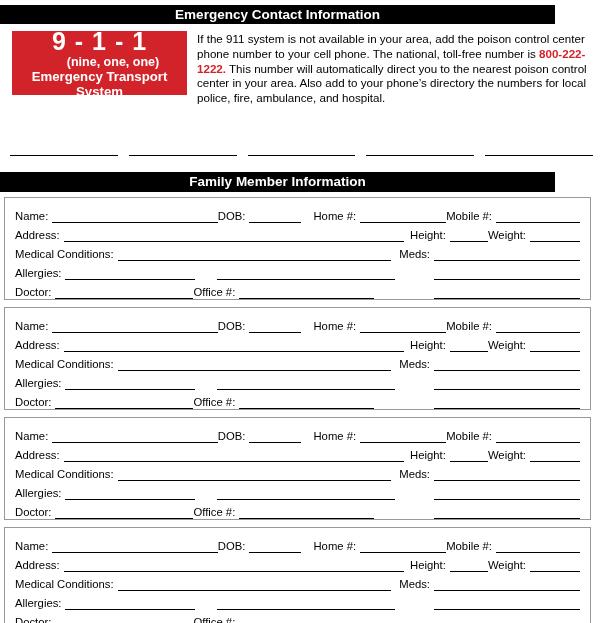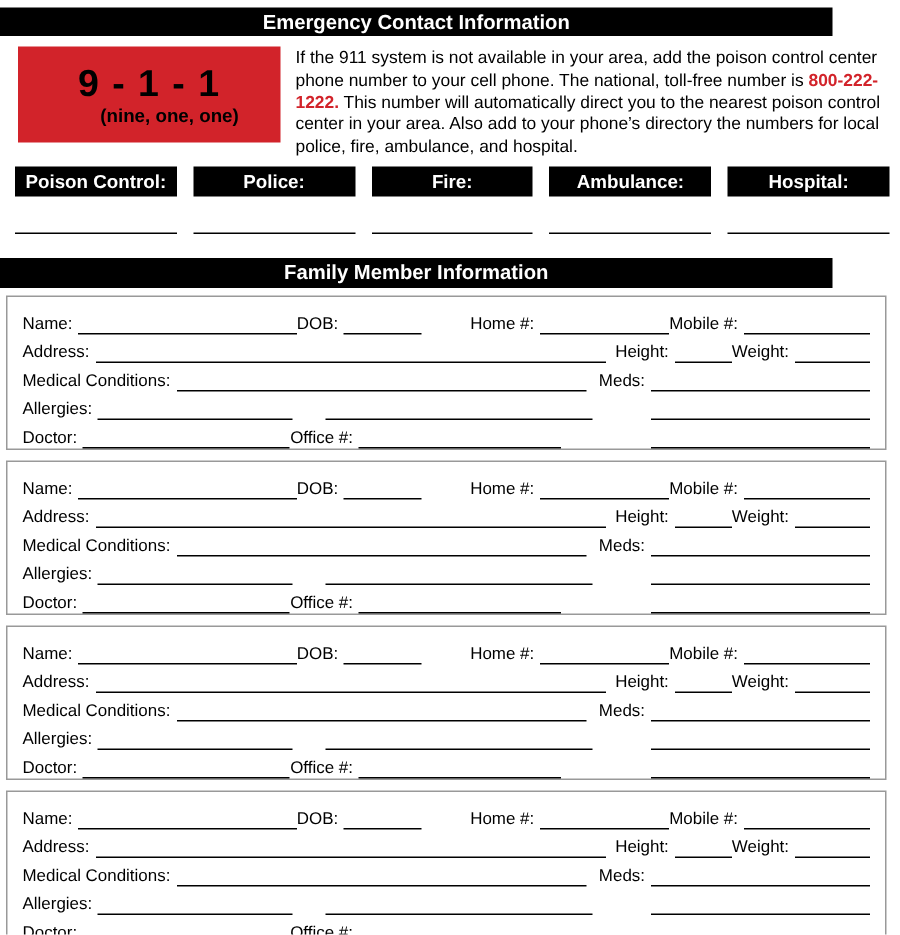--- a/index.html
+++ b/index.html
@@ -7,21 +7,21 @@
   .page{position:relative;width:555px;height:623px;background:#fff;}
 
   
   .bar{position:absolute;left:0;right:0;background:#000;color:#fff;font-weight:bold;
        text-align:center;font-size:13.5px;}
   .bar-top{top:5px;height:19px;line-height:19px;}
   .bar-family{top:172px;height:20px;line-height:20px;}
 
   
   .redbox{position:absolute;left:12px;top:31px;width:175px;height:64px;background:#d2232a;
-          color:#000000;font-weight:bold;text-align:center;display:flex;flex-direction:column;
+          color:#ffffff;font-weight:bold;text-align:center;display:flex;flex-direction:column;
           justify-content:center;}
   .redbox .big{font-size:25px;line-height:27px;letter-spacing:1px;}
   .redbox .sub{font-size:12.5px;line-height:14px;margin-left:27px;}
   .redbox .cap{font-size:13.2px;line-height:15px;}
 
   
   .intro{position:absolute;left:197px;top:32px;width:398px;font-size:11.6px;line-height:14.8px;}
   .intro .phone{color:#d2232a;font-weight:bold;}
 
   
@@ -33,49 +33,43 @@
   .contact-lines .cell{flex:1;border-bottom:1px solid #000;}
 
   
   .members{position:absolute;left:4px;top:197px;width:587px;}
   .member{box-sizing:border-box;border:1px solid #999999;height:103px;margin-bottom:7px;
           padding:6px 10px 0 10px;text-align:right;}
   .row{display:flex;align-items:flex-end;height:19px;font-size:11.3px;}
   .lbl{white-space:nowrap;padding-bottom:1px;}
   .line{border-bottom:1px solid #000;height:12px;}
   .grow{flex:1 1 auto;}
-  .ml6{margin-left:6px;}.ml8{margin-left:8px;}.ml12{}.ml14{margin-left:32px;}
+  .ml6{margin-left:6px;}.ml8{margin-left:8px;}.ml12{}.ml14{margin-left:12px;}
   .gap4{margin-left:4px;}
   .w-dob{width:52px;}.w-home{width:86px;}.w-mobile{width:84px;}
   .w-height{width:38px;}.w-weight{width:50px;}
   .w-meds{width:146px;}.w-right{width:146px;margin-left:auto;}
   .w-allerg{width:130px;}.w-mid{width:178px;margin-left:22px;}
   .w-doctor{width:138px;}.w-office{width:135px;}
 </style>
 </head>
 <body>
 
 <div class="page">
 
   <div class="bar bar-top">Emergency Contact Information</div>
 
   <div class="redbox">
     <div class="big">9 - 1 - 1</div>
     <div class="sub">(nine, one, one)</div>
+    <div class="cap">Emergency Transport System</div>
   </div>
 
   <div class="intro"><span>If the 911 system is not available in your area, add the poison control center phone number to your cell phone. The national, toll-free number is </span><span class="phone">800-222-1222.</span><span> This number will automatically direct you to the nearest poison control center in your area. Also add to your phone’s directory the numbers for local police, fire, ambulance, and hospital.</span></div>
 
-  <div class="contact-row contact-labels">
-    <div class="cell">Poison Control:</div>
-    <div class="cell">Police:</div>
-    <div class="cell">Fire:</div>
-    <div class="cell">Ambulance:</div>
-    <div class="cell">Hospital:</div>
-  </div>
 
   <div class="contact-row contact-lines">
     <div class="cell"></div>
     <div class="cell"></div>
     <div class="cell"></div>
     <div class="cell"></div>
     <div class="cell"></div>
   </div>
 
   <div class="bar bar-family">Family Member Information</div>

